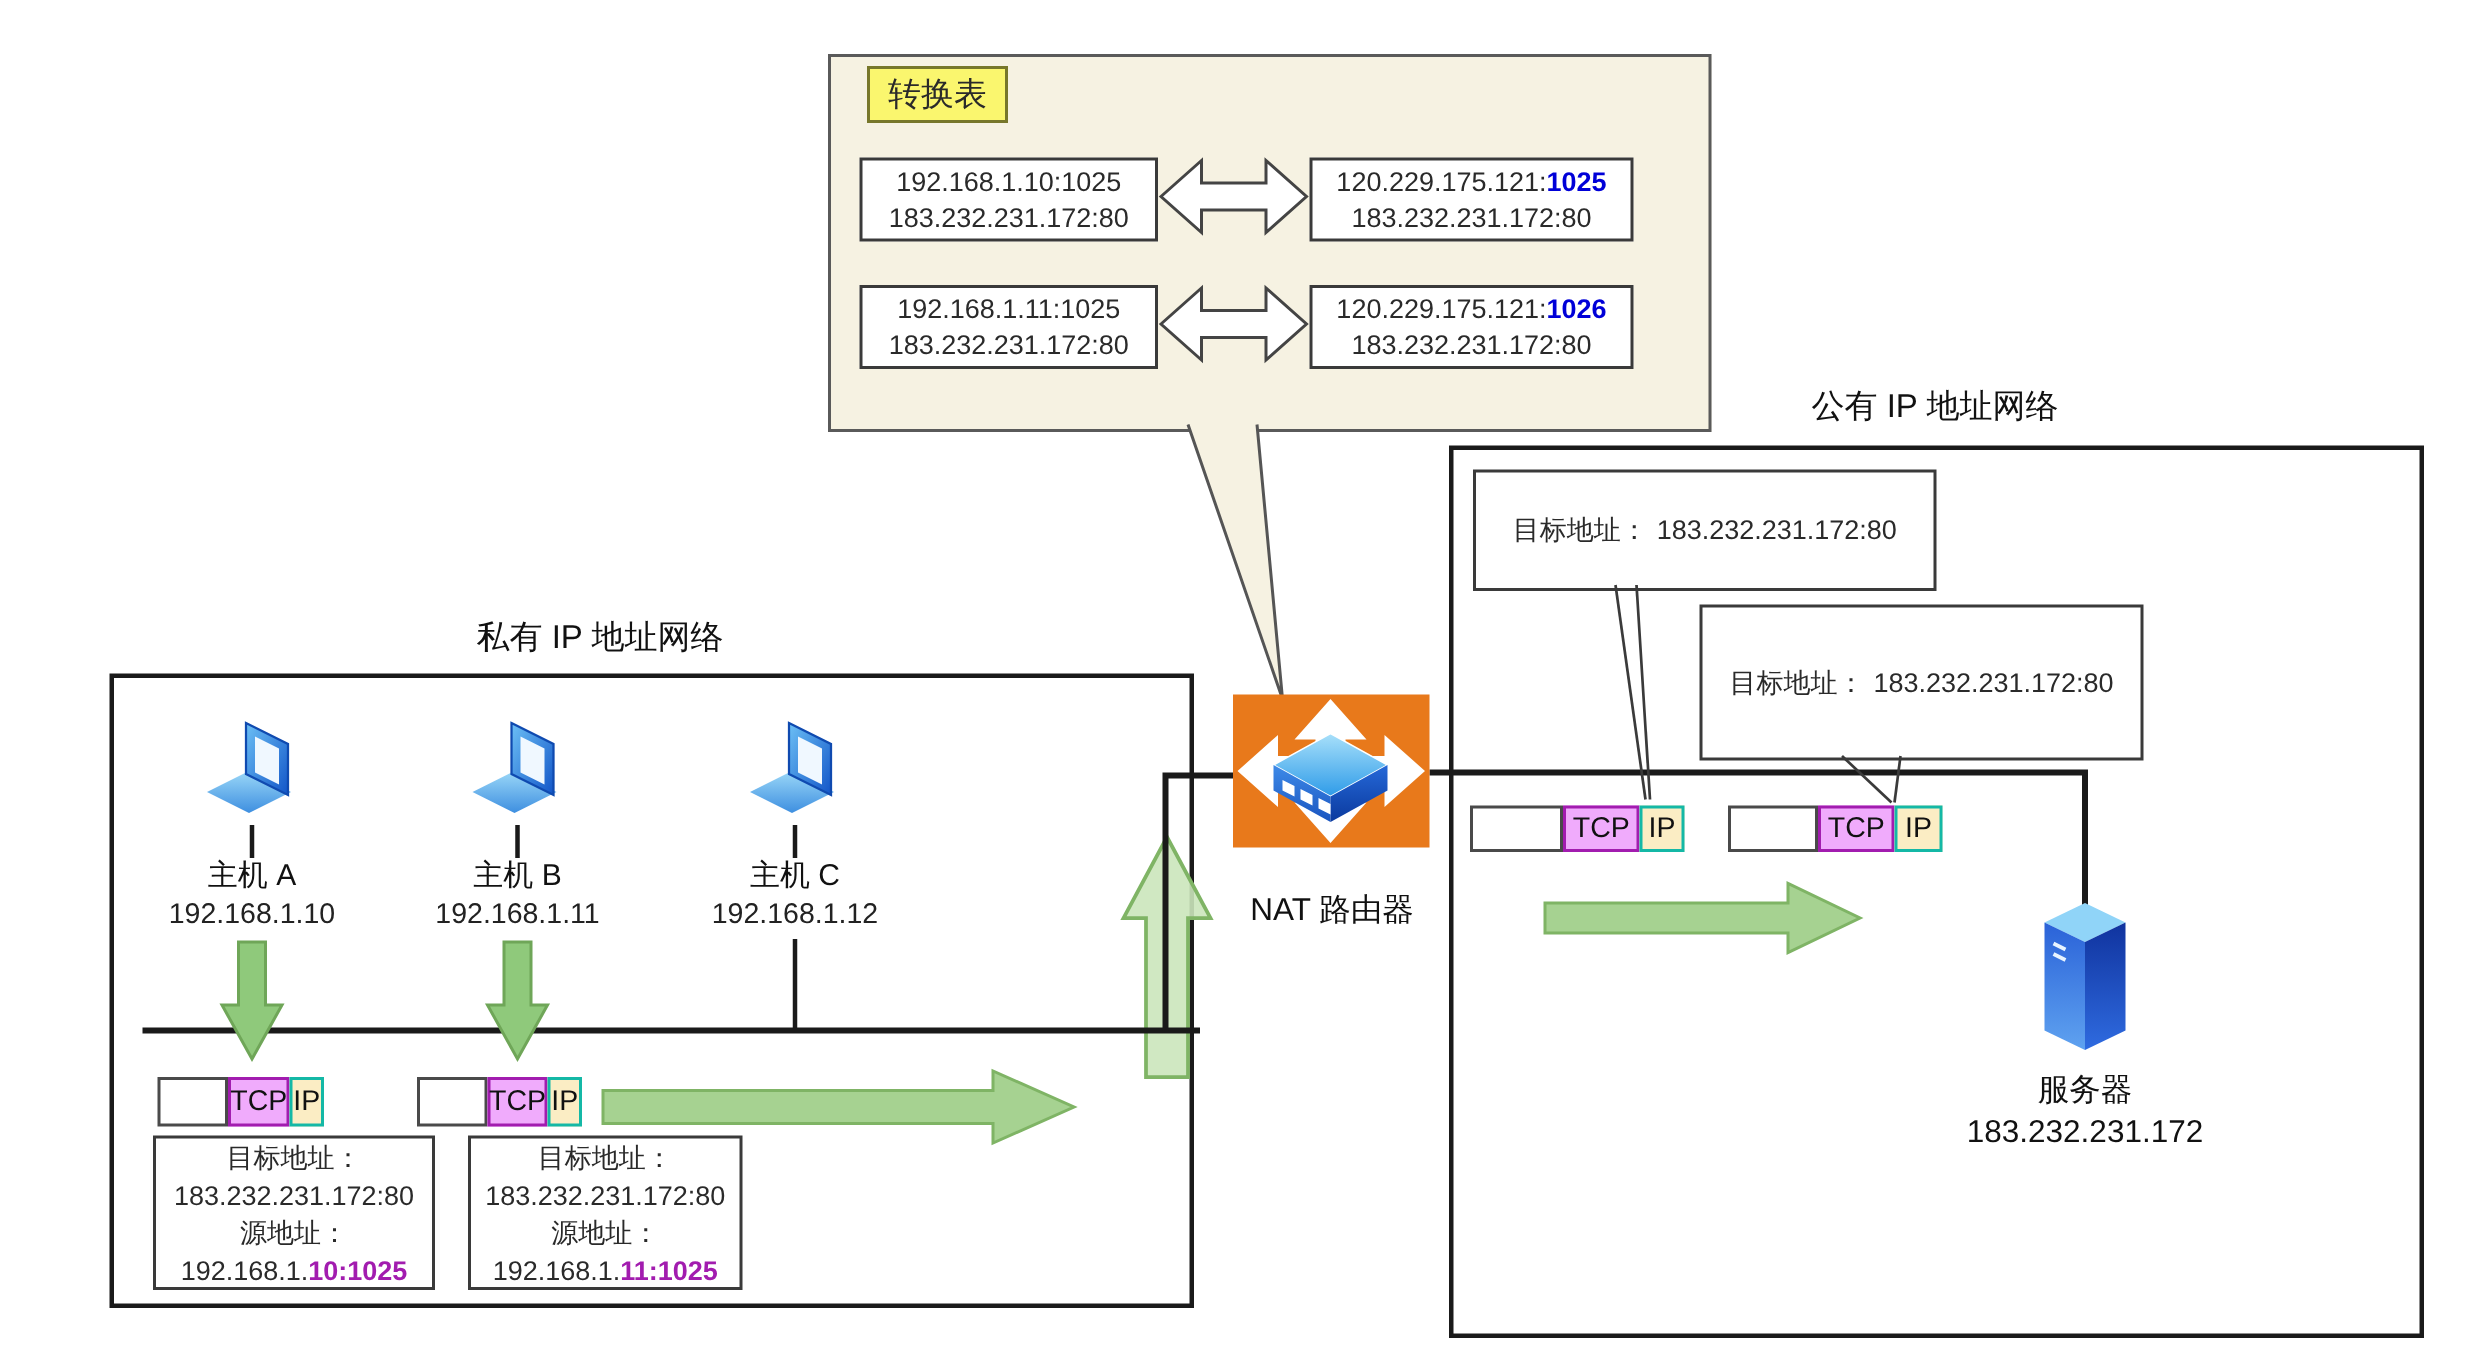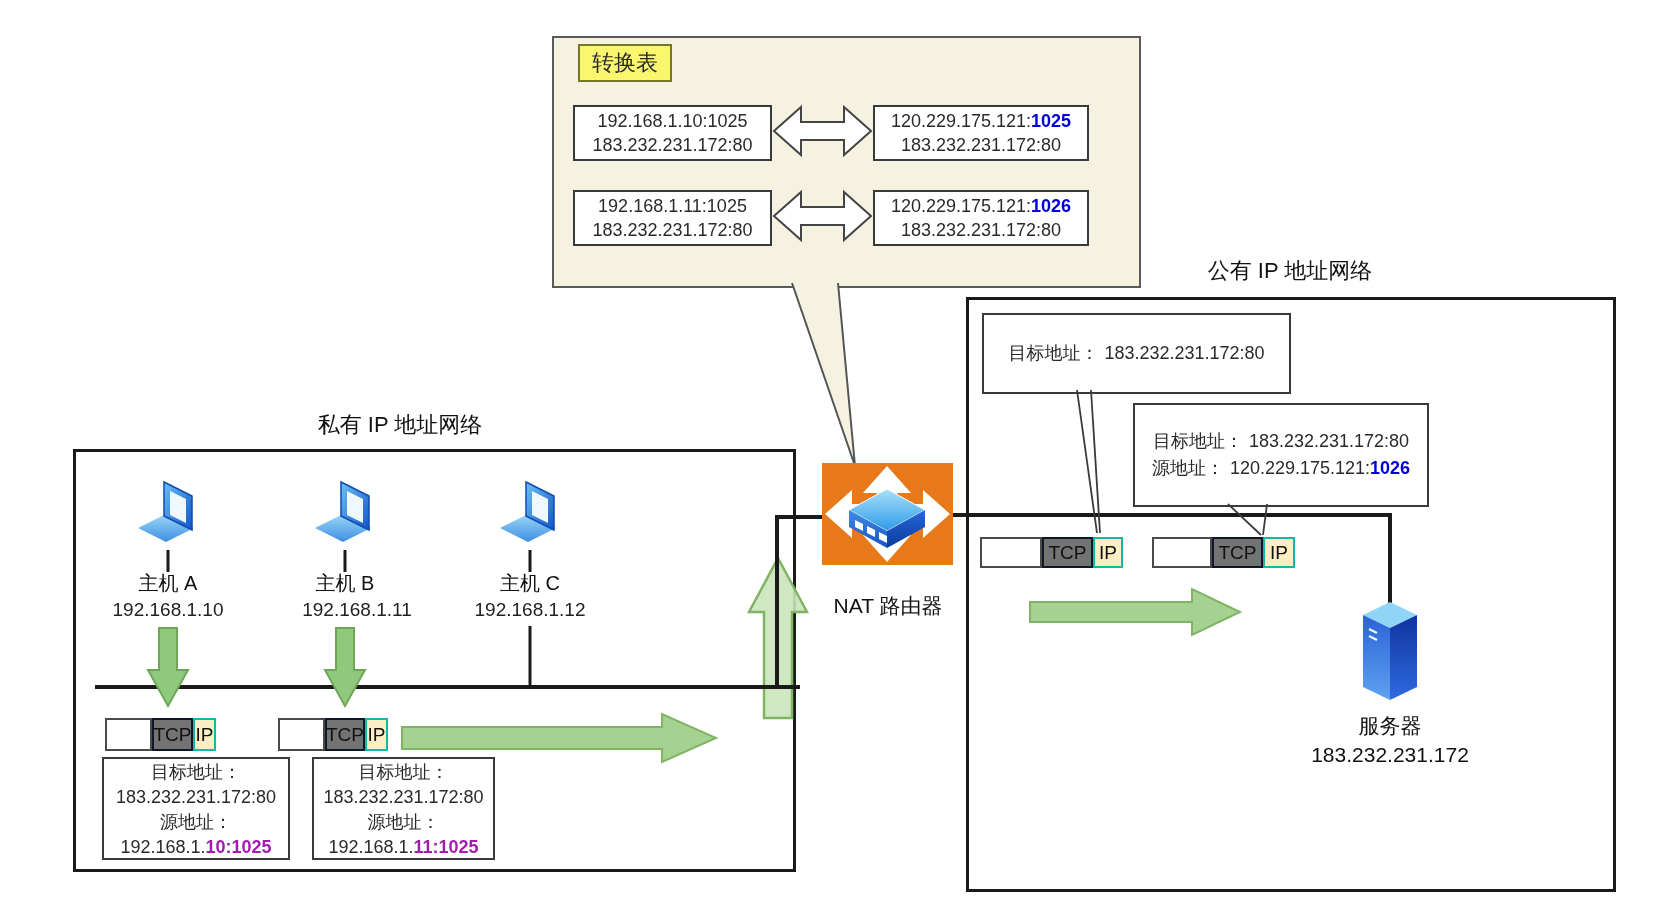--- a/index.html
+++ b/index.html
@@ -27,21 +27,21 @@
   .private-box{left:73px;top:449px;width:717px;height:417px;border:3px solid #1a1a1a;}
   .public-box{left:966px;top:297px;width:644px;height:589px;border:3px solid #1a1a1a;}
 
   .host-name{font-size:20px;color:#111;}
   .host-ip{font-size:19px;color:#222;}
 
   
   .packet{display:flex;align-items:stretch;}
   .seg{box-sizing:border-box;display:flex;align-items:center;justify-content:center;}
   .seg-data{background:#fff;border:2px solid #4a4a4a;}
-  .seg-tcp{background:#737373;border:2px solid #0f172a;font-size:19px;color:#111;}
+  .seg-tcp{background:#f0abfc;border:2px solid #a21caf;font-size:19px;color:#111;}
   .seg-ip{background:#FBEDC4;border:2px solid #14b8a6;font-size:19px;color:#111;}
 
   .addr-box{background:#fff;border:2px solid #3a3a3a;font-size:18px;line-height:25px;padding-top:3px;box-sizing:border-box;}
   .callout{background:#fff;border:2px solid #3a3a3a;font-size:18px;line-height:27px;}
   .callout .lbl{margin-right:6px;}
 
   .nat-label,.srv-label{font-size:21px;color:#111;}
   svg.overlay{left:0;top:0;width:1657px;height:900px;pointer-events:none;}
 </style>
 </head>
@@ -72,21 +72,21 @@
 
   <div class="abs ctr net-label" style="left:1140px;top:256px;width:300px;height:30px;">公有 IP 地址网络</div>
   <div class="abs ctr net-label" style="left:250px;top:410px;width:300px;height:30px;">私有 IP 地址网络</div>
 
   <div class="abs private-box"></div>
   <div class="abs public-box"></div>
 
   <div class="abs ctr host-name" style="left:98px;top:570px;width:140px;height:26px;">主机 A</div>
   <div class="abs ctr host-ip" style="left:83px;top:598px;width:170px;height:24px;">192.168.1.10</div>
   <div class="abs ctr host-name" style="left:275px;top:570px;width:140px;height:26px;">主机 B</div>
-  <div class="abs ctr host-ip" style="left:272px;top:598px;width:170px;height:24px;">192.168.1.11</div>
+  <div class="abs ctr host-ip" style="left:260px;top:598px;width:170px;height:24px;">192.168.1.11</div>
   <div class="abs ctr host-name" style="left:460px;top:570px;width:140px;height:26px;">主机 C</div>
   <div class="abs ctr host-ip" style="left:445px;top:598px;width:170px;height:24px;">192.168.1.12</div>
 
   <div class="abs packet" style="left:105px;top:718px;height:33px;">
     <div class="seg seg-data" style="width:47px;"></div>
     <div class="seg seg-tcp" style="width:41px;">TCP</div>
     <div class="seg seg-ip" style="width:23px;">IP</div>
   </div>
   <div class="abs packet" style="left:278px;top:718px;height:33px;">
     <div class="seg seg-data" style="width:47px;"></div>
@@ -107,21 +107,20 @@
     <div><span>192.168.1.</span><span class="red">11:1025</span></div>
   </div>
 
   <div class="abs ctr nat-label" style="left:788px;top:592px;width:200px;height:28px;">NAT 路由器</div>
 
   <div class="abs col callout" style="left:982px;top:313px;width:305px;height:77px;">
     <div><span class="lbl">目标地址：</span><span>183.232.231.172:80</span></div>
   </div>
   <div class="abs col callout" style="left:1133px;top:403px;width:292px;height:100px;">
     <div><span class="lbl">目标地址：</span><span>183.232.231.172:80</span></div>
-    <div><span class="lbl">源地址：</span><span>120.229.175.121:</span><span class="blue">1026</span></div>
   </div>
 
   <div class="abs packet" style="left:980px;top:537px;height:31px;">
     <div class="seg seg-data" style="width:62px;"></div>
     <div class="seg seg-tcp" style="width:51px;">TCP</div>
     <div class="seg seg-ip" style="width:30px;">IP</div>
   </div>
   <div class="abs packet" style="left:1152px;top:537px;height:31px;">
     <div class="seg seg-data" style="width:60px;"></div>
     <div class="seg seg-tcp" style="width:51px;">TCP</div>

